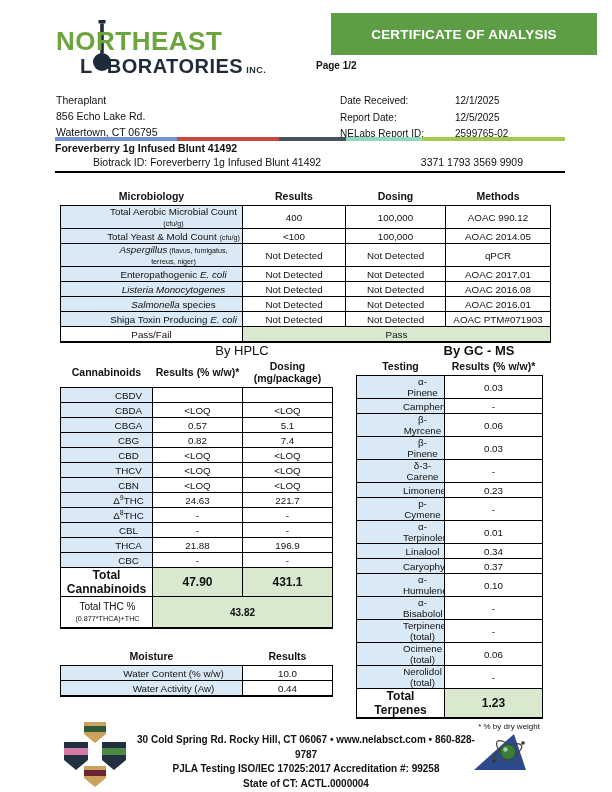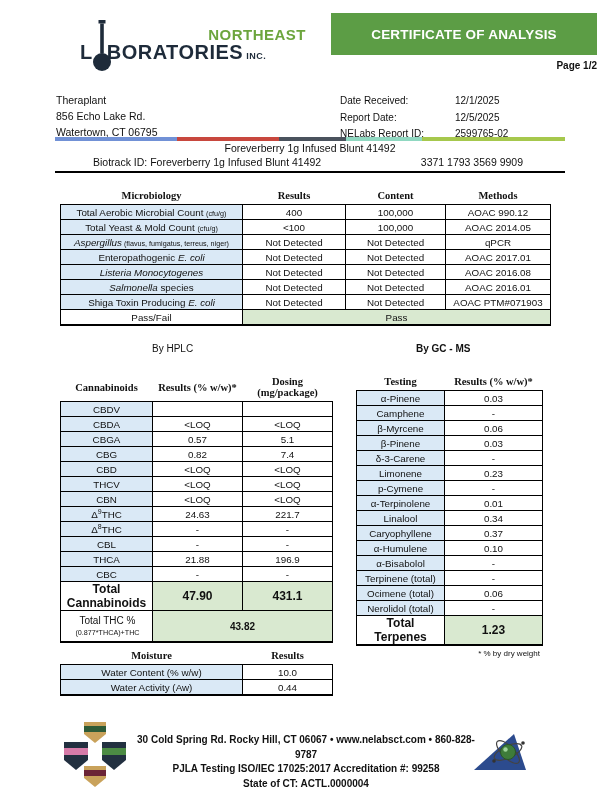--- a/index.html
+++ b/index.html
@@ -1,65 +1,65 @@
 <!DOCTYPE html>
 <html><head>
 <meta charset="utf-8">
 <style>
   html,body{margin:0;padding:0;background:#888;}
   .page{position:relative;width:612px;height:792px;background:#fff;margin:0 auto;
         font-family:"Liberation Sans",sans-serif;color:#111;overflow:hidden;}
 
   
   .logo{position:absolute;left:56px;top:20px;width:250px;height:56px;}
-  .logo .l1{position:relative;z-index:2;margin-left:6px;margin-top:6px;
-            font-size:15px;font-weight:bold;letter-spacing:.5px;color:var(--logo-green);text-align:right;}
+  .logo .l1{position:relative;z-index:2;margin-left:0;margin-top:6px;
+            font-size:26px;font-weight:bold;letter-spacing:.5px;color:var(--logo-green);}
   .logo .l2{position:relative;z-index:2;margin-left:24px;margin-top:-2px;
             font-size:20px;font-weight:bold;letter-spacing:.5px;color:var(--navy);}
   .logo .gap{display:inline-block;width:14px;}
   .logo .inc{font-size:9px;font-weight:bold;margin-left:3px;}
   .flask{position:absolute;left:37px;top:0;z-index:1;}
 
   .banner{position:absolute;left:331px;top:13px;width:266px;height:42px;
           background:var(--banner-green);display:flex;align-items:center;justify-content:center;
           color:#fff;font-weight:bold;font-size:13.5px;letter-spacing:.2px;}
-  .page-label{position:absolute;left:331px;top:60px;width:266px;text-align:right;
+  .page-label{position:absolute;left:316px;top:60px;width:266px;
               font-size:10px;font-weight:bold;}
   .client{position:absolute;left:56px;top:92px;font-size:10.5px;line-height:16px;}
   .meta{position:absolute;left:340px;top:93px;font-size:10px;line-height:16.5px;}
   .meta .row{display:flex;}
   .meta .lab{width:115px;}
 
   
   .divider{position:absolute;left:55px;top:137px;width:510px;height:4px;display:flex;}
   .divider div{height:100%;}
   .sample{position:absolute;left:55px;top:142px;width:510px;border-bottom:2.5px solid #000;padding-bottom:3px;}
-  .sample .title{text-align:center;font-weight:normal;font-size:10.5px;}
+  .sample .title{font-weight:bold;font-size:10.5px;}
   .sample .bio{display:flex;justify-content:space-between;font-size:10.5px;margin-top:2px;
                padding-left:38px;padding-right:42px;}
 
   
   table{border-collapse:collapse;table-layout:fixed;width:100%;font-size:9.8px;color:#111;}
-  th{font-weight:bold;font-size:10.5px;padding:2px 0 3px;border:none;border-bottom:1.6px solid #000;text-align:center;font-family:Liberation Serif, serif;}
+  th{font-weight:bold;font-size:10.5px;padding:2px 0 3px;border:none;border-bottom:1.6px solid #000;text-align:center;}
   tbody td{border:1px solid #000;height:14px;text-align:center;padding:0 2px;overflow:hidden;}
-  td.lbl{background:var(--cell-blue);}
+  td.lbl{background:var(--cell-blue);padding-left:46px;}
   td.plain{background:#fff;}
   td.green{background:var(--cell-green);}
   .bold{font-weight:bold;}
   .thick-b{border-bottom:2.2px solid #000 !important;}
   .sm{font-size:7.2px;}
   .it{font-style:italic;}
   sup{font-size:7px;}
 
   .micro-wrap{position:absolute;left:60px;top:188px;width:490px;}
 
   .panel-row{position:absolute;left:60px;top:343px;width:500px;display:flex;align-items:flex-start;}
   .cann-block{width:272px;}
   .terp-block{width:186px;margin-left:24px;}
-  .method-label{font-size:10px;margin-bottom:20px;}
+  .method-label{font-size:13px;text-align:center;margin-bottom:0;}
   .method-label.hplc{margin-left:92px;width:180px;}
   .method-label.gcms{margin-left:60px;width:126px;font-weight:bold;}
   tr.total td{height:19px;font-size:12px;}
   tr.thc-row td{height:30px;font-size:10px;}
   .thc-lbl{text-align:center;padding-left:4px !important;}
   .footnote{font-size:8px;text-align:right;margin-top:3px;padding-right:2px;}
 
   .moist-wrap{position:absolute;left:60px;top:648px;width:272px;}
 
   
@@ -136,21 +136,21 @@
       <colgroup>
           <col style="width:182px">
           <col style="width:103px">
           <col style="width:100px">
           <col style="width:105px">
         </colgroup>
       <thead>
         <tr>
           <th>Microbiology</th>
           <th>Results</th>
-          <th>Content</th>
+          <th>Dosing</th>
           <th>Methods</th>
         </tr>
       </thead>
       <tbody id="micro-body">
           <tr>
             <td class="lbl"><span>Total Aerobic Microbial Count </span><span class="sm">(cfu/g)</span></td>
             <td>400</td>
             <td>100,000</td>
             <td>AOAC 990.12</td>
           </tr>

